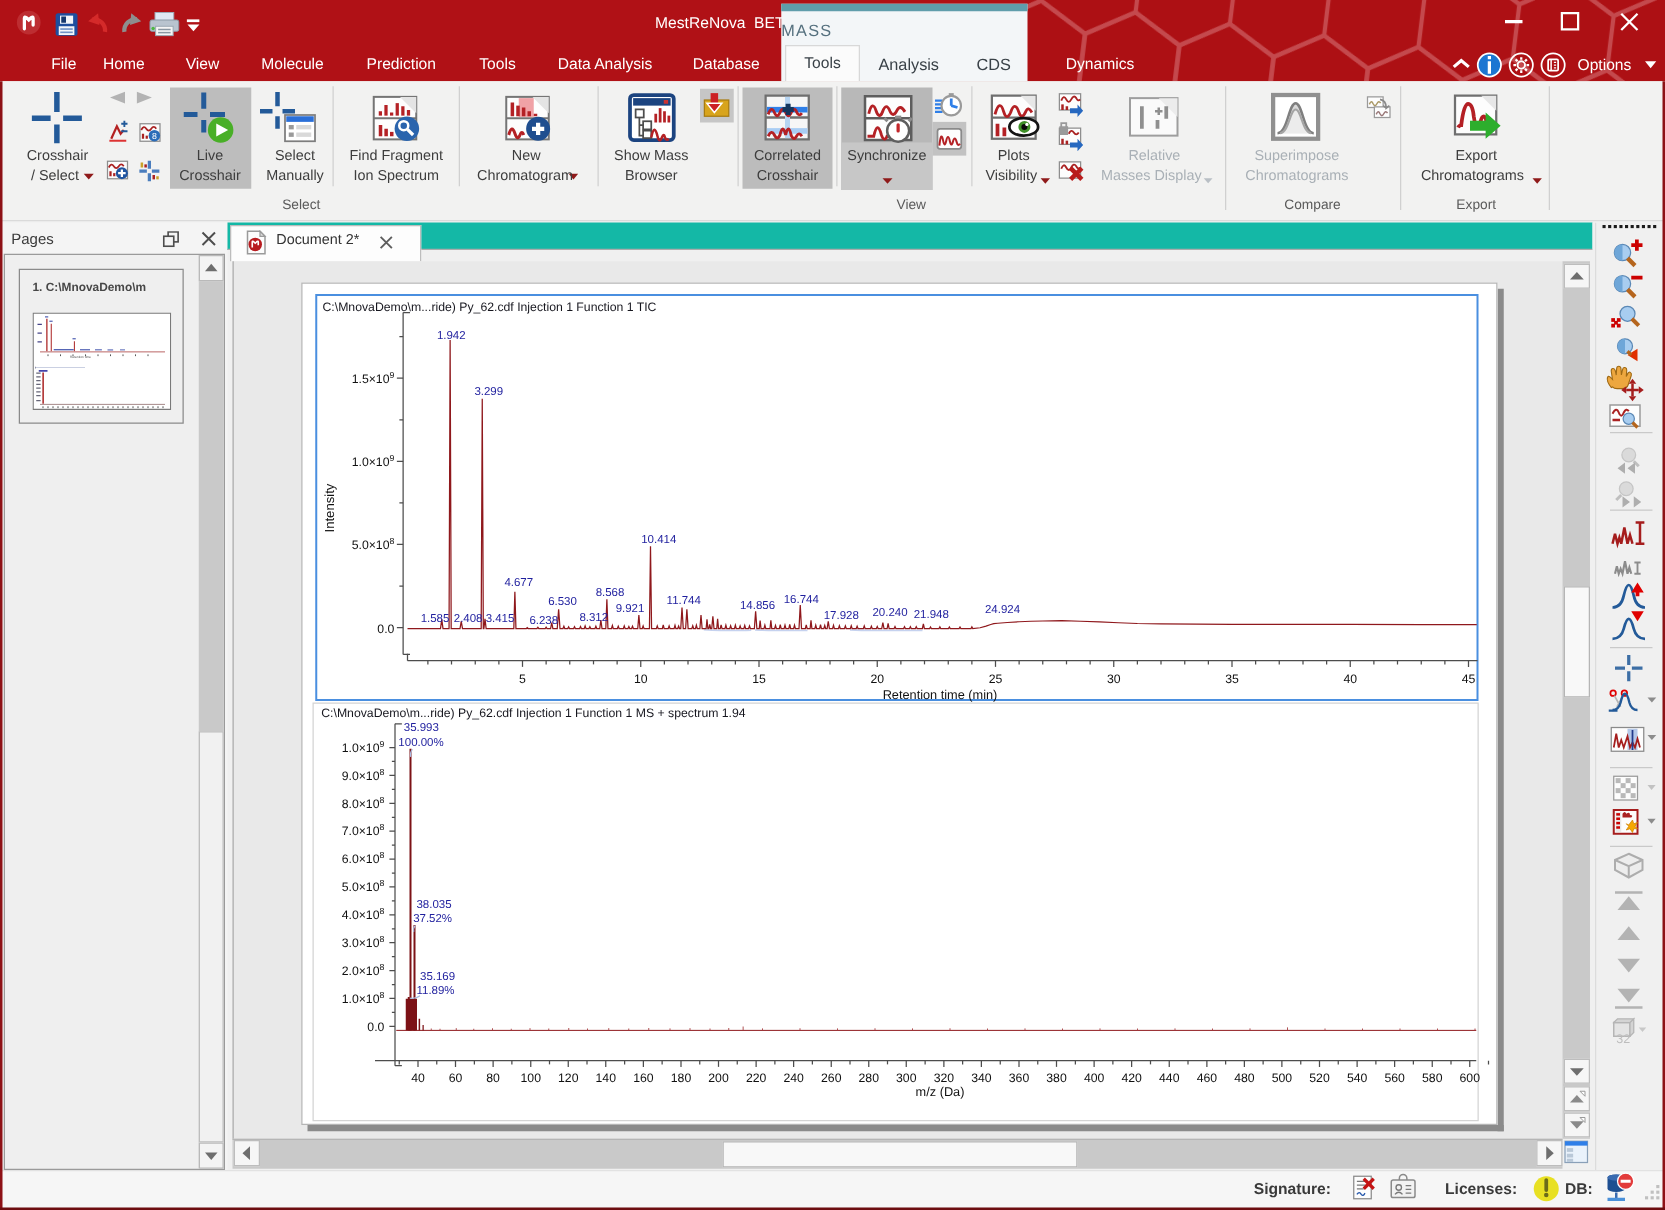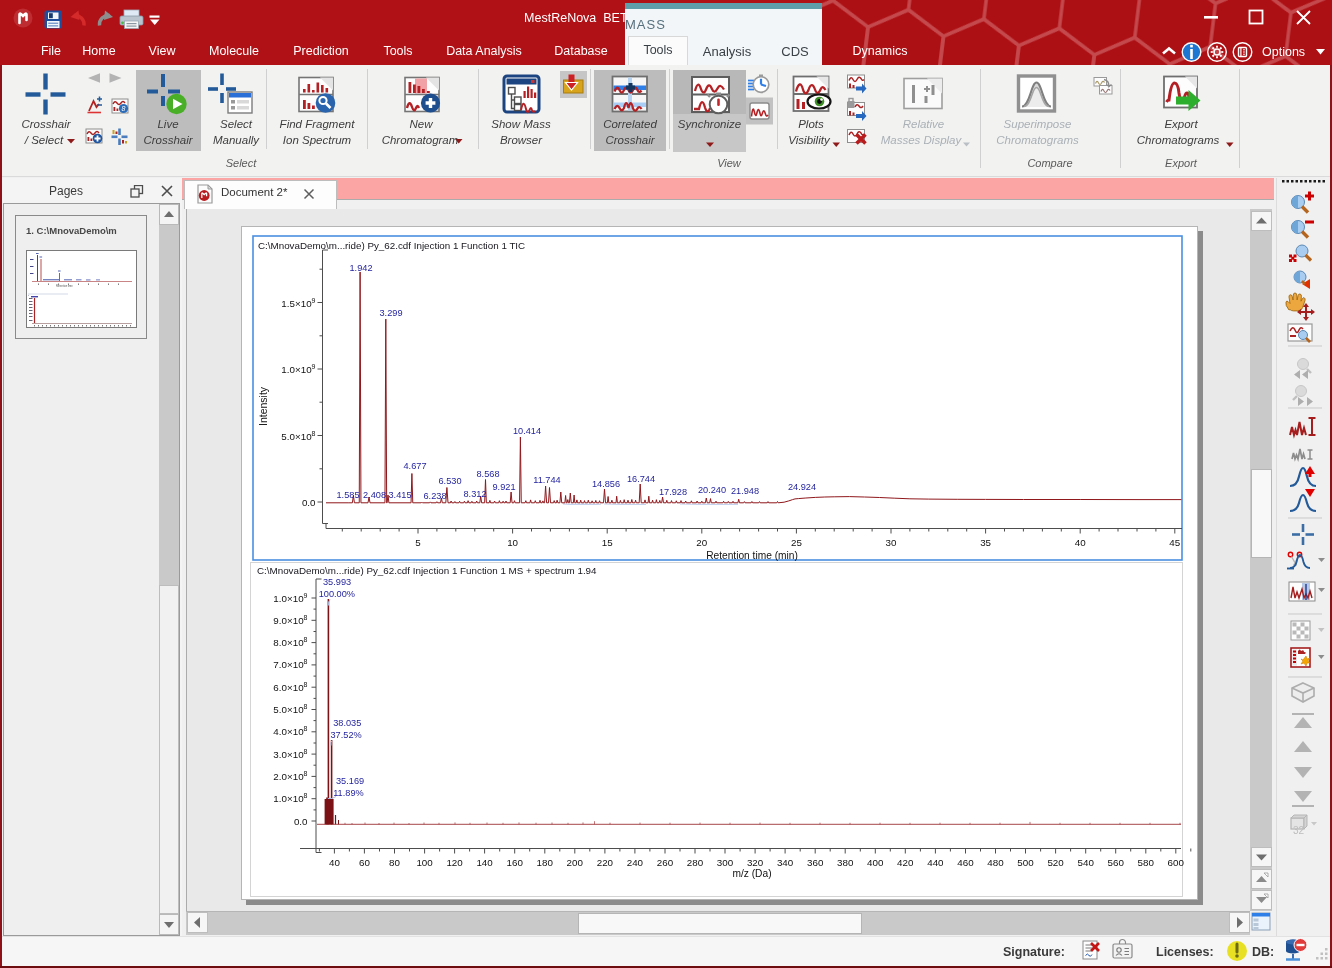--- a/index.html
+++ b/index.html
@@ -16,21 +16,21 @@
 #massteal { position:absolute; left:625px; top:3px; width:197px; height:6px; background:#5f9dab; }
 #masslbl { position:absolute; left:625px; top:17px; width:197px; color:#55707e; font-size:13px; letter-spacing:1px; }
 #toolstab { position:absolute; left:628px; top:36px; width:60px; height:29px; background:#fbfbfb; border:1px solid #d8d8d8; border-bottom:none; text-align:center; color:#394147; font-size:12.5px; padding-top:6px; }
 .masstab { position:absolute; top:44px; color:#394147; font-size:13px; transform:translateX(-50%); }
 
 
 #ribbon { position:absolute; left:0; top:65px; width:1332px; height:112px; background:#f2f2f1; border-bottom:1px solid #dadada; }
 
 
 #pagespanel { position:absolute; left:0; top:178px; width:182px; height:790px; background:#f4f4f4; }
-#tabbar { position:absolute; left:182px; top:178px; width:1092px; height:22px; background:#fca5a5; border-bottom:1px solid #ababab;}
+#tabbar { position:absolute; left:182px; top:178px; width:1092px; height:22px; background:#14b8a6; border-bottom:1px solid #ababab;}
 #workspace { position:absolute; left:186px; top:209px; width:1064px; height:702px; background:#e9e9e9; border-left:1px solid #ababab; }
 #statusbar { position:absolute; left:0; top:936px; width:1332px; height:30px; background:#f6f6f6; border-top:1px solid #e2e2e2; }
 #righttools { position:absolute; left:1274px; top:178px; width:56px; height:758px; background:#f0f0f0; }
 
 
 #bleft { position:absolute; left:0; top:65px; width:2px; height:903px; background:#8d1116; }
 #bright { position:absolute; right:0; top:65px; width:2px; height:903px; background:#8d1116; }
 #bbottom { position:absolute; left:0; top:966px; width:1332px; height:2px; background:#6d0d10; }
 
 svg text { font-family:"Liberation Sans", sans-serif; }
@@ -129,21 +129,21 @@
         <line x1="0.6" y1="-2.2" x2="2.4" y2="-2.2" stroke-width="1"></line>
         <line x1="0.6" y1="0" x2="2.4" y2="0" stroke-width="1"></line>
         <line x1="0.6" y1="2.2" x2="2.4" y2="2.2" stroke-width="1"></line>
       </g>
       <text x="112" y="56" fill="#fff" font-size="12.5">Options</text>
       <path d="M166,49 l9,0 l-4.5,5.5 z" fill="#fff"></path>
     </svg>
   </div>
 
   <div id="ribbon"></div>
-  <div id="ribboncontent" class="abs" style="left:0;top:65px;width:1068px;height:112px;font-style:italic;">
+  <div id="ribboncontent" class="abs" style="left:0;top:65px;width:1068px;height:112px;">
   <svg width="1332" height="112" viewBox="0 0 1332 112">
 
     <rect x="136" y="5" width="65" height="81" fill="#bdbdbd"></rect>
     <rect x="560" y="6" width="27" height="27" fill="#c6c6c6"></rect>
     <rect x="594" y="5" width="72" height="81" fill="#bcbcbc"></rect>
     <rect x="673" y="5" width="73" height="82" fill="#b8b8b8"></rect>
     <rect x="673" y="49" width="73" height="38" fill="#c7c7c7"></rect>
     <rect x="746" y="32.5" width="27" height="27" fill="#c2c2c2"></rect>
 
     <g stroke="#d0d0d0" stroke-width="1">
@@ -440,21 +440,21 @@
     <g font-size="11" fill="#5a5a5a" text-anchor="middle">
       <text x="241" y="102">Select</text>
       <text x="729" y="102">View</text>
       <text x="1050" y="102">Compare</text>
       <text x="1181" y="102">Export</text>
     </g>
   </svg>
   </div>
 
   <div id="pagespanel">
-    <div class="abs" style="left:9px;top:6px;font-size:12px;color:#3a3a3a;margin-left:40px;">Pages</div>
+    <div class="abs" style="left:9px;top:6px;font-size:12px;color:#3a3a3a;">Pages</div>
     <svg class="abs" style="left:130px;top:7px;" width="44" height="13" viewBox="0 0 44 13">
       <rect x="4.5" y="0.5" width="8" height="8" fill="none" stroke="#4d4d4d" stroke-width="1.3"></rect>
       <rect x="1" y="4" width="8" height="8" fill="#f4f4f4" stroke="#4d4d4d" stroke-width="1.3"></rect>
       <path d="M32,1 l10,10 M42,1 l-10,10" stroke="#4d4d4d" stroke-width="1.6"></path>
     </svg>
     <div class="abs" style="left:3px;top:25px;width:177px;height:733px;background:#efefef;border:1px solid #9a9a9a;"></div>
     <div class="abs" style="left:15px;top:37px;width:132px;height:124px;background:#efefef;border:1px solid #8a8a8a;"></div>
     <div class="abs" style="left:26px;top:47px;width:112px;height:16px;font-size:9.5px;color:#474747;white-space:nowrap;overflow:hidden;font-weight:bold;">1. C:\MnovaDemo\m</div>
     <svg class="abs" style="left:26px;top:72px;" width="111" height="78" viewBox="0 0 111 78">
       <rect x="0.5" y="0.5" width="110" height="77" fill="#fff" stroke="#7a7a7a"></rect>

